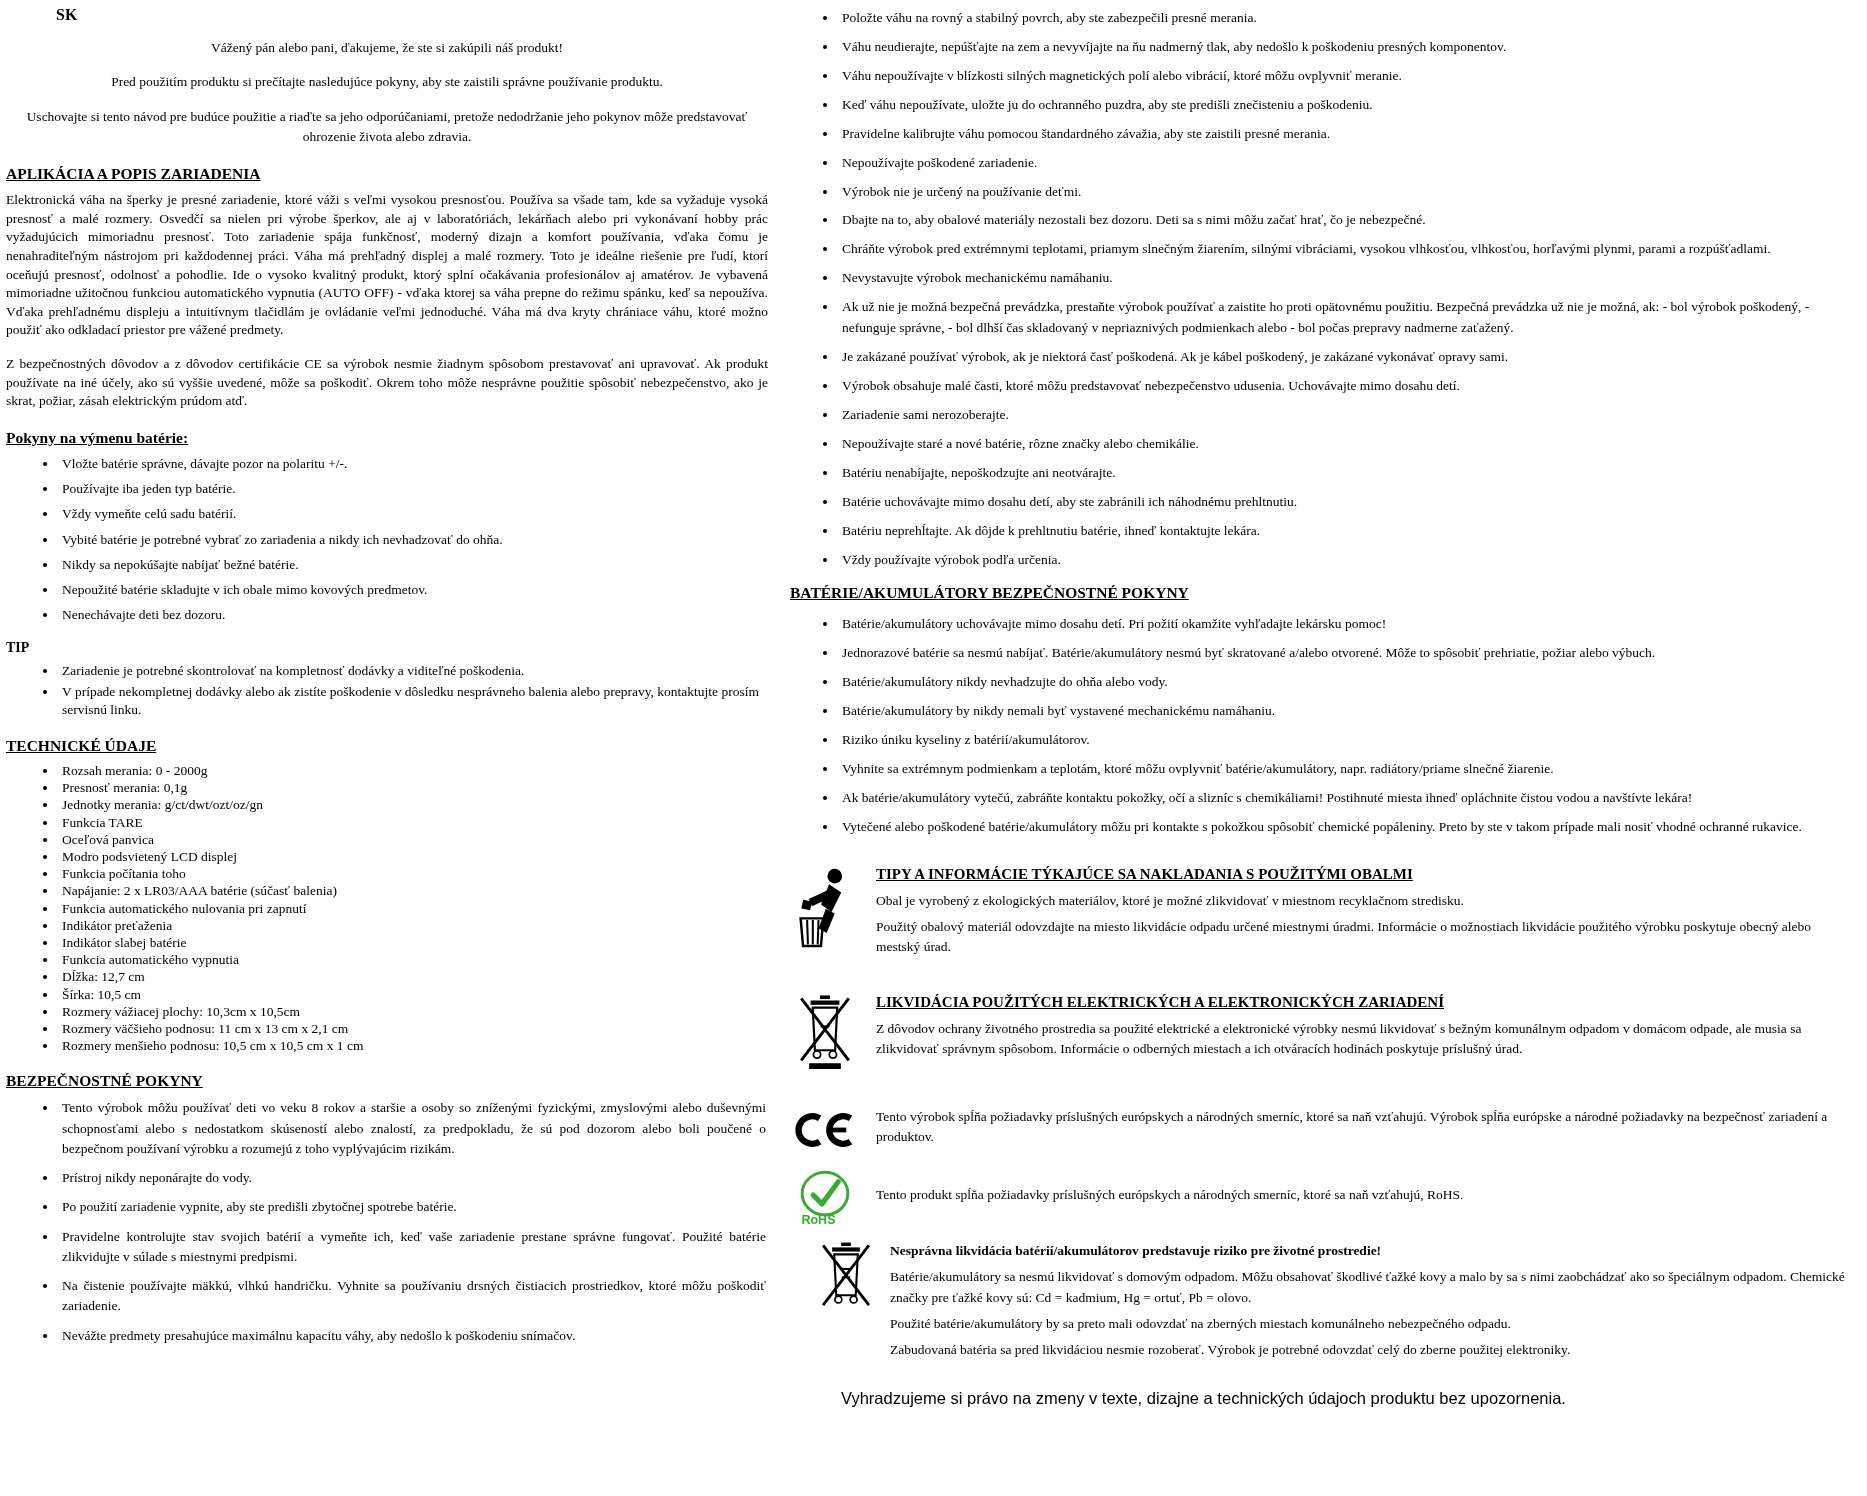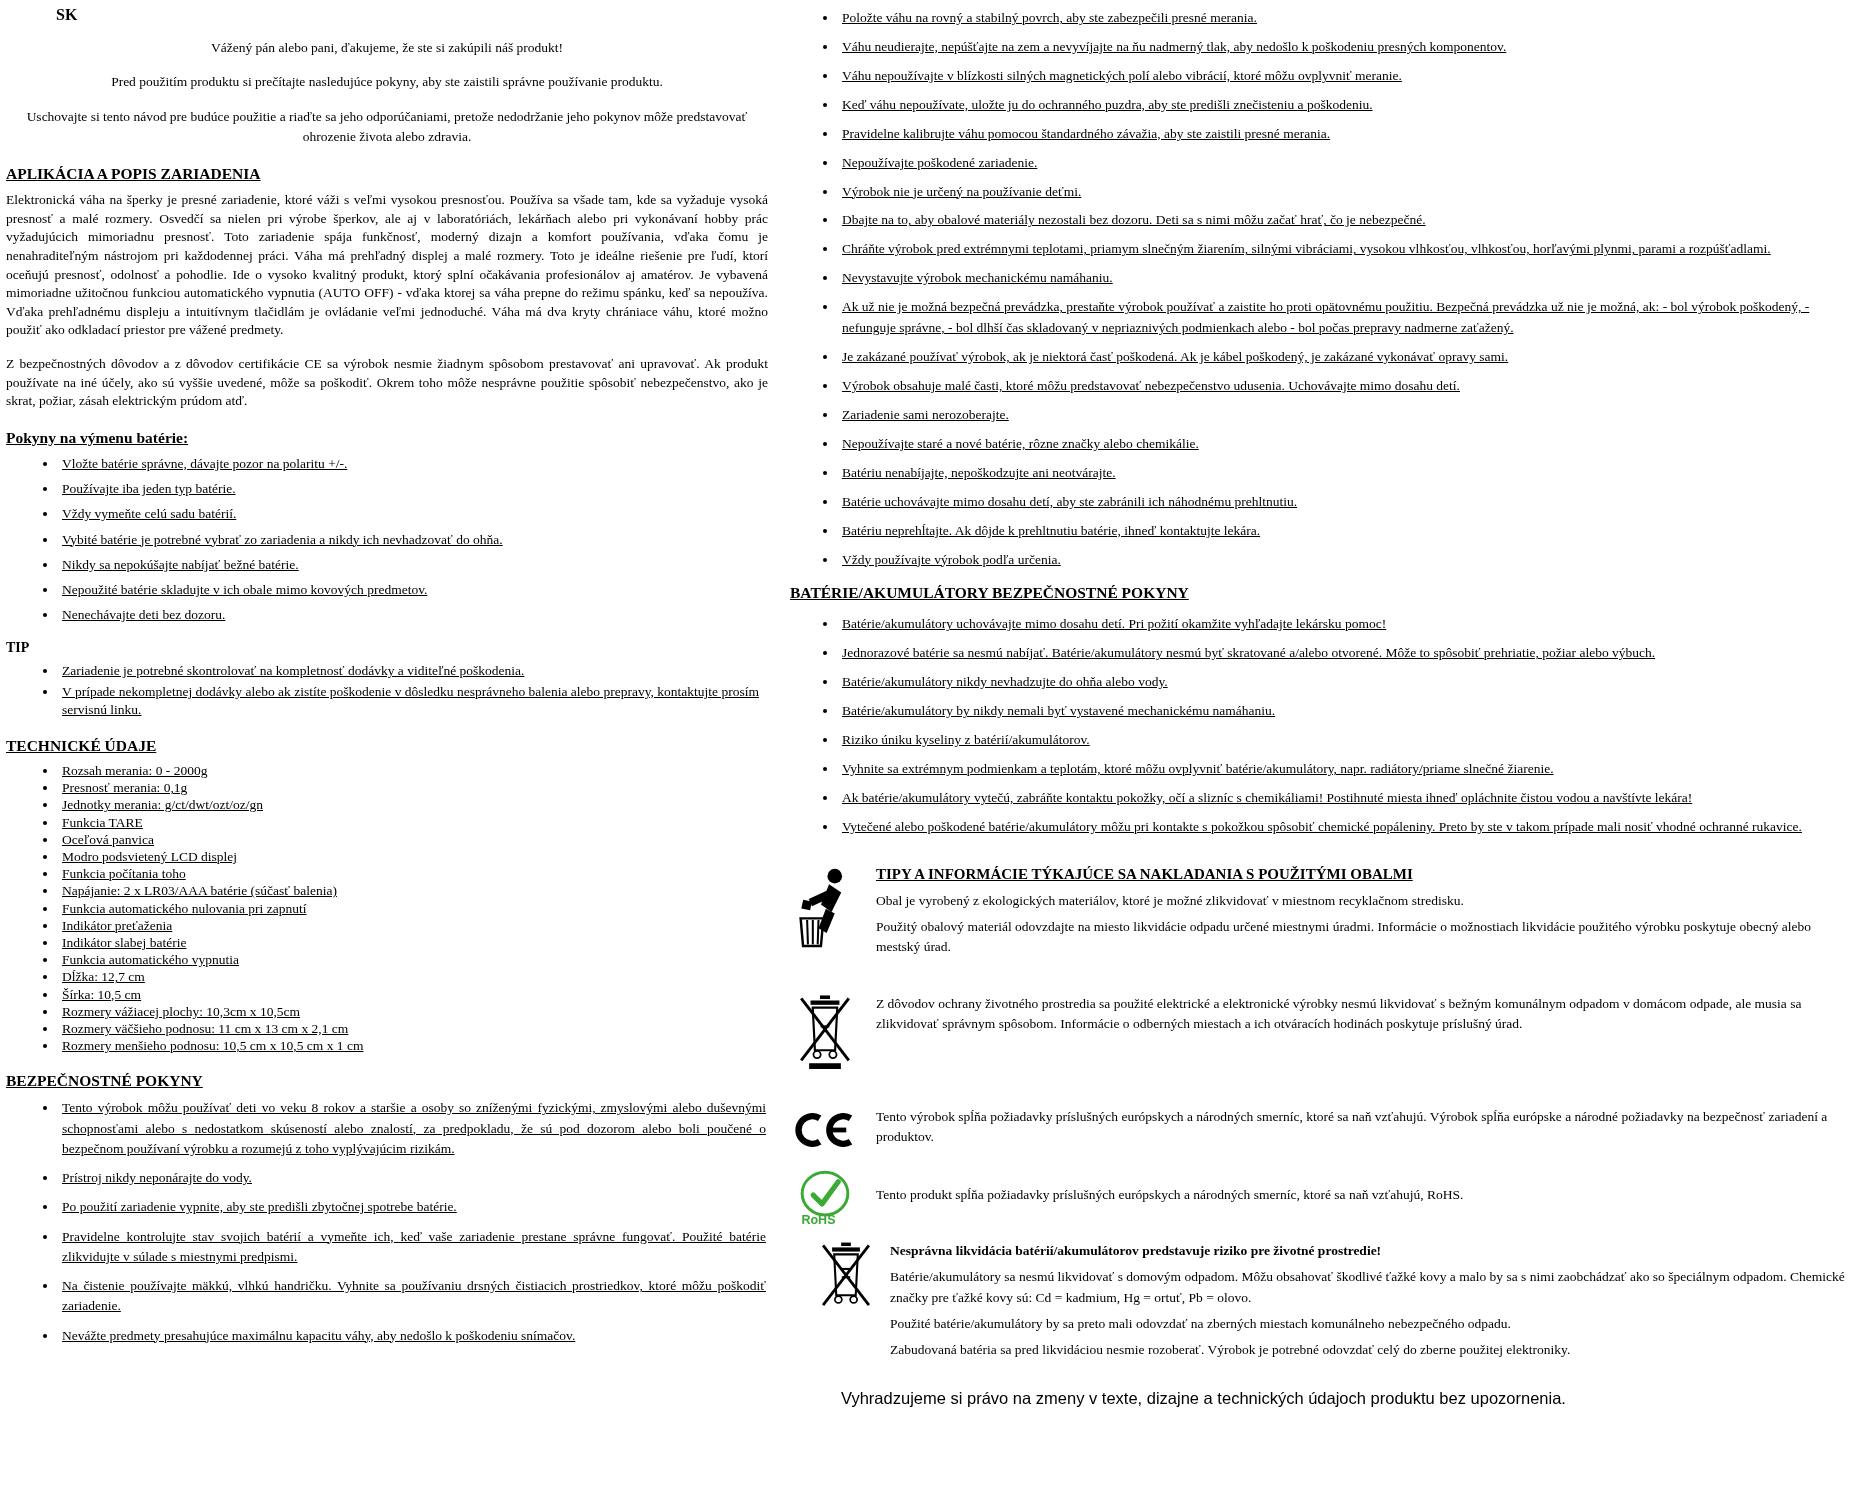--- a/index.html
+++ b/index.html
@@ -21,21 +21,21 @@
 
   h2 {
     font-size:15.5px; font-weight:bold; text-decoration:underline;
     margin:18px 0 8px 0;
   }
   h3.tip { font-size:14px; font-weight:bold; margin:16px 0 6px 0; }
 
   p.just { text-align:justify; line-height:1.38; margin:0 0 15px 0; }
 
   ul { margin:0; padding-left:52px; }
-  li { padding-left:4px;text-decoration:underline; }
+  li { padding-left:4px; }
 
   ul.replace li { line-height:1.35; margin-bottom:7px; }
   ul.tight   li { line-height:1.35; margin-bottom:2px; }
   ul.tech    li { line-height:1.2;  margin-bottom:1px; }
   ul.safety-left li { line-height:1.5; margin-bottom:9px; text-align:justify; padding-right:2px; }
 
   .col.right ul { padding-left:48px; }
   .col.right li { line-height:1.55; margin-bottom:8px; }
   .col.right h2.flush { margin:14px 0 12px 0; }
 
@@ -190,20 +190,21 @@
           <path d="M19 19 H53 L50 78 H22 Z" fill="none" stroke="#000" stroke-width="3"></path>
           <line x1="30" y1="45" x2="42" y2="45" stroke="#000" stroke-width="3"></line>
           <circle cx="25" cy="84" r="5" fill="none" stroke="#000" stroke-width="2.5"></circle>
           <circle cx="47" cy="84" r="5" fill="none" stroke="#000" stroke-width="2.5"></circle>
           <line x1="3" y1="6" x2="69" y2="92" stroke="#000" stroke-width="4"></line>
           <line x1="69" y1="6" x2="3" y2="92" stroke="#000" stroke-width="4"></line>
           <rect x="14" y="96" width="44" height="8" fill="#000"></rect>
         </svg>
       </div>
       <div class="icon-text">
+        <h2>LIKVIDÁCIA POUŽITÝCH ELEKTRICKÝCH A ELEKTRONICKÝCH ZARIADENÍ</h2>
         <p>Z dôvodov ochrany životného prostredia sa použité elektrické a elektronické výrobky nesmú likvidovať s bežným komunálnym odpadom v domácom odpade, ale musia sa zlikvidovať správnym spôsobom. Informácie o odberných miestach a ich otváracích hodinách poskytuje príslušný úrad.</p>
       </div>
     </div>
 
     <div class="icon-row row-ce center">
       <div class="icon-box">
         <svg viewBox="0 0 112 64" width="60" height="34" aria-hidden="true">
           <path d="M46 10 A26 26 0 1 0 46 54" fill="none" stroke="#000" stroke-width="12"></path>
           <path d="M104 10 A26 26 0 1 0 104 54" fill="none" stroke="#000" stroke-width="12"></path>
           <rect x="68" y="27.5" width="28" height="9" fill="#000"></rect>

